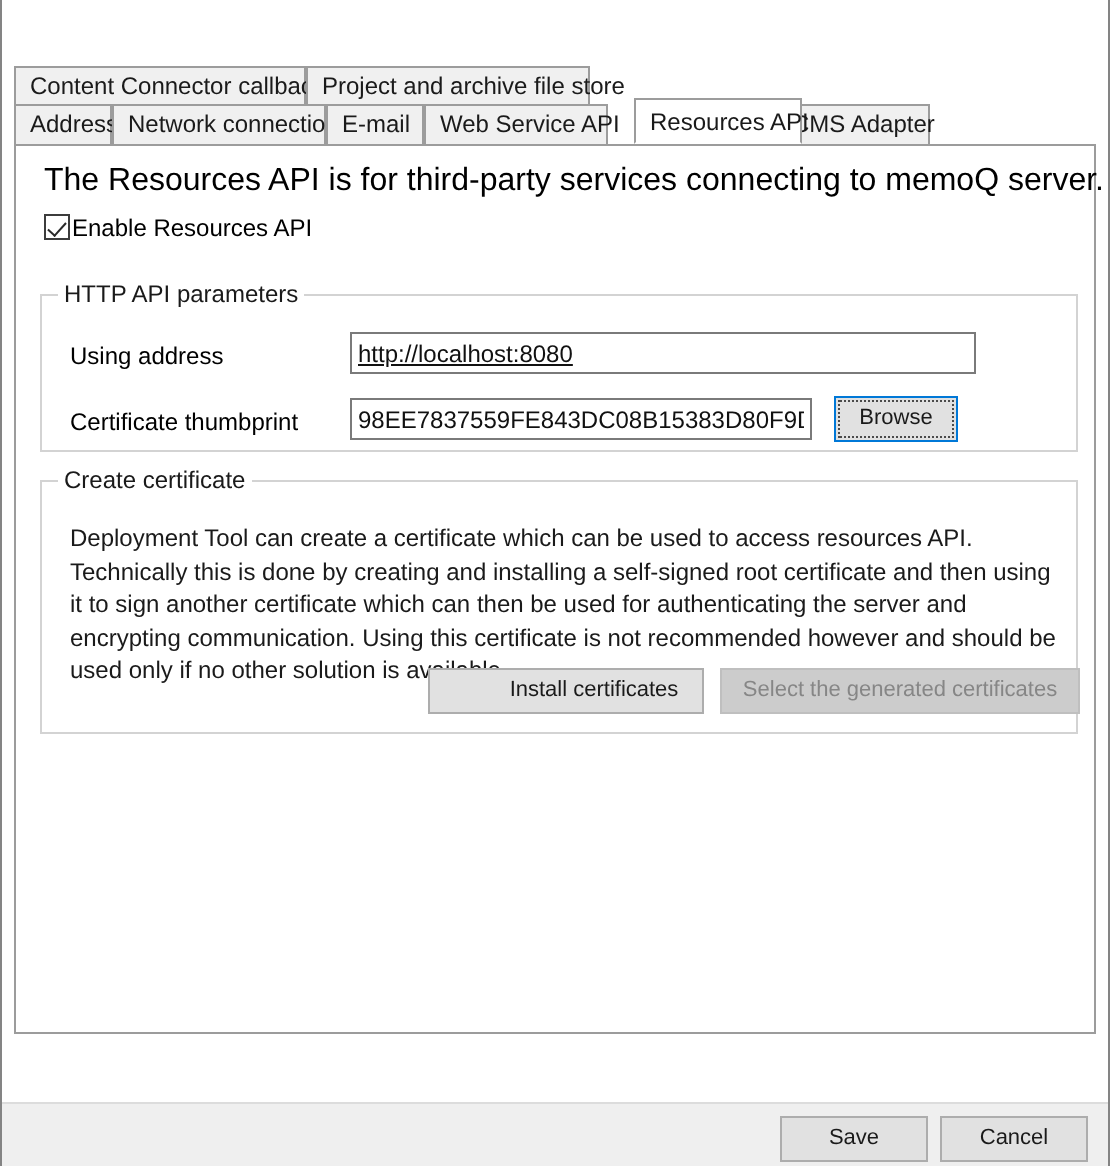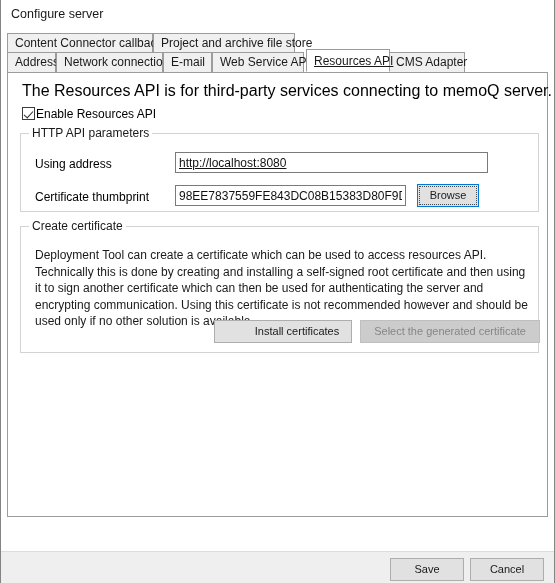--- a/index.html
+++ b/index.html
@@ -143,20 +143,21 @@
     font-size: 12px;
     white-space: nowrap;
   }
 
   
   .groupbox {
     position: absolute;
     box-sizing: border-box;
     border: 1px solid #d3d3d3;
     background: transparent;
+    margin-top: 14px;
   }
   .groupbox > .gb-title {
     position: absolute;
     top: -8px;
     left: 8px;
     background: #ffffff;
     padding: 0 3px;
     font-size: 12px;
     color: #1a1a1a;
     white-space: nowrap;
@@ -252,23 +253,20 @@
   }
   #footer .btn {
     top: 6px;
   }
 </style>
 </head>
 <body>
 
 <div id="window">
 
-  <div id="titlebar">
-    <div class="title-text">Configure server</div>
-  </div>
 
   <div id="tabcontrol">
 
     <div class="tabstrip row1">
       <div class="tab" style="left:0px; width:146px;">
         <span>Content Connector callback</span>
       </div>
       <div class="tab" style="left:146px; width:142px;">
         <span>Project and archive file store</span>
       </div>
@@ -280,21 +278,21 @@
       </div>
       <div class="tab" style="left:49px; width:107px;">
         <span>Network connection</span>
       </div>
       <div class="tab" style="left:156px; width:49px;">
         <span>E-mail</span>
       </div>
       <div class="tab" style="left:205px; width:92px;">
         <span>Web Service API</span>
       </div>
-      <div class="tab selected" style="left:299px; width:84px;text-decoration:underline;">
+      <div class="tab selected" style="left:310px; width:84px;">
         <span>Resources API</span>
       </div>
       <div class="tab" style="left:381px; width:77px;">
         <span>CMS Adapter</span>
       </div>
     </div>
 
     <div id="tabpage">
 
       <div class="intro-text">The Resources API is for third-party services connecting to memoQ server.</div>
@@ -315,21 +313,21 @@
 
         <button class="btn focused" style="left:396px; top:50px; width:62px;">Browse</button>
       </div>
 
       <div class="groupbox" id="gb-cert">
         <span class="gb-title">Create certificate</span>
 
         <div class="cert-paragraph">Deployment Tool can create a certificate which can be used to access resources API. Technically this is done by creating and installing a self-signed root certificate and then using it to sign another certificate which can then be used for authenticating the server and encrypting communication. Using this certificate is not recommended however and should be used only if no other solution is available.</div>
 
         <button class="btn" style="left:193px; top:93px; width:138px;padding-left:28px;">Install certificates</button>
-        <button class="btn disabled" style="left:339px; top:93px; width:180px;">Select the generated certificate</button>
+        <button class="btn disabled" style="left:339px; top:93px; width:180px;">Select the generated certificates</button>
       </div>
 
     </div>
   </div>
 
   <div id="footer">
     <button class="btn" style="left:389px; width:74px;">Save</button>
     <button class="btn" style="left:469px; width:74px;">Cancel</button>
   </div>
 

